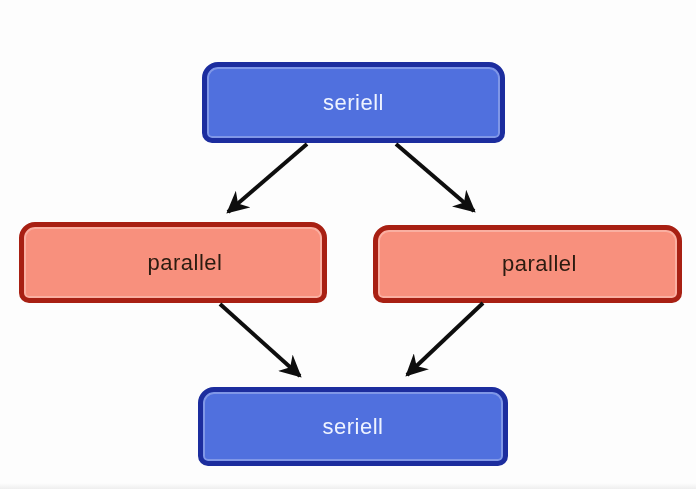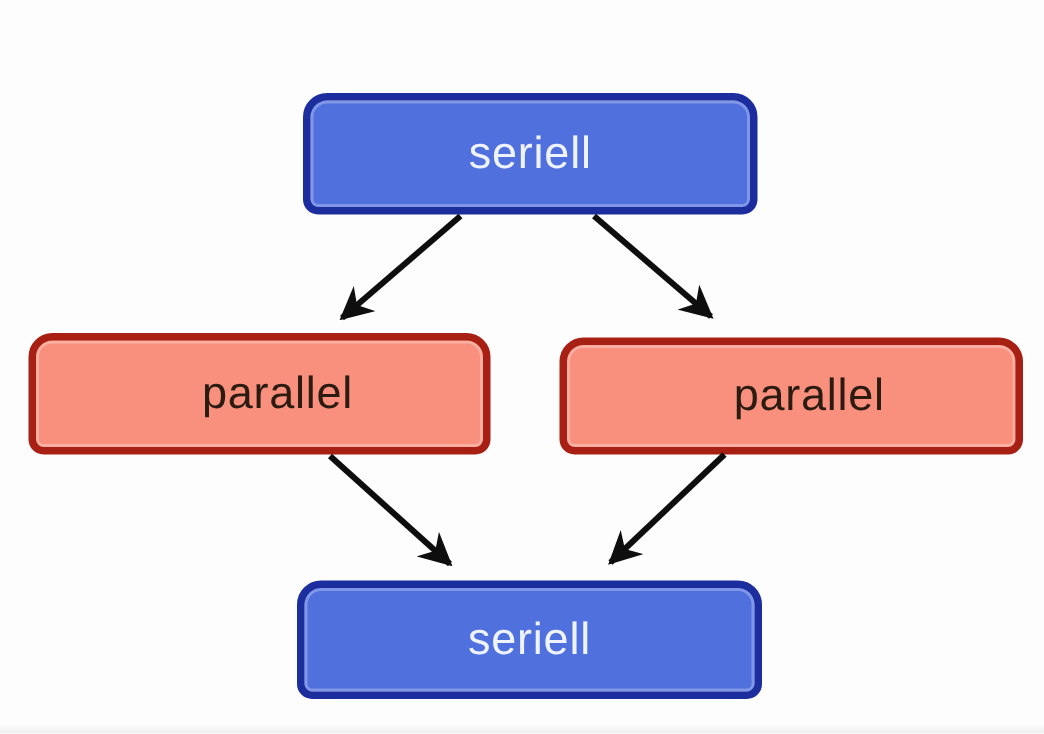--- a/index.html
+++ b/index.html
@@ -24,21 +24,21 @@
   }
   .node {
     position: absolute;
     box-sizing: border-box;
     display: flex;
     align-items: center;
     justify-content: center;
     border-style: solid;
     border-width: 5px;
     border-radius: 16px 16px 10px 10px;
-    font-size: 30px;
+    font-size: 22px;
     letter-spacing: 0.5px;
     box-shadow: inset 0 0 0 2px rgba(255,255,255,0.28);
     z-index: 1;
   }
   .node.serial {
     background: linear-gradient(to bottom, var(--serial-fill), var(--serial-fill));
     border-color: var(--serial-border);
     color: var(--serial-text);
   }
   .node.parallel {

